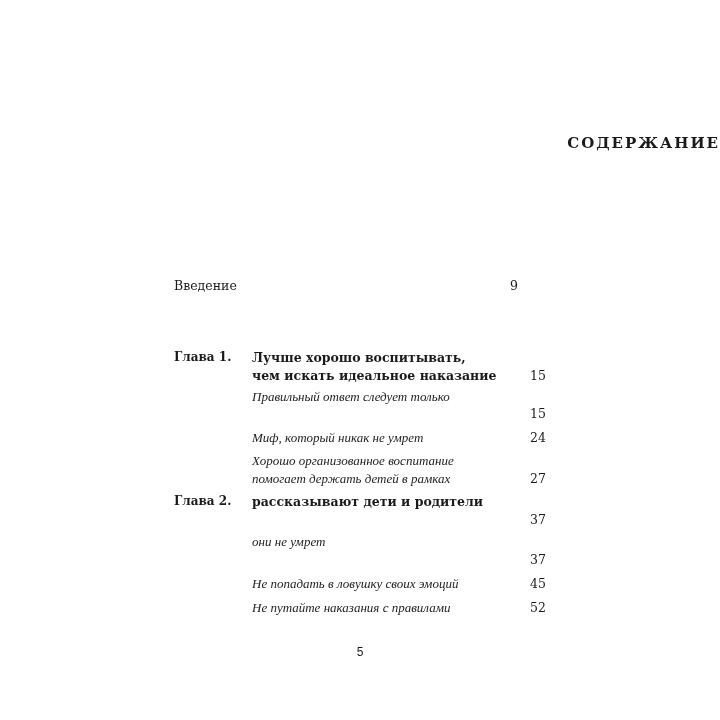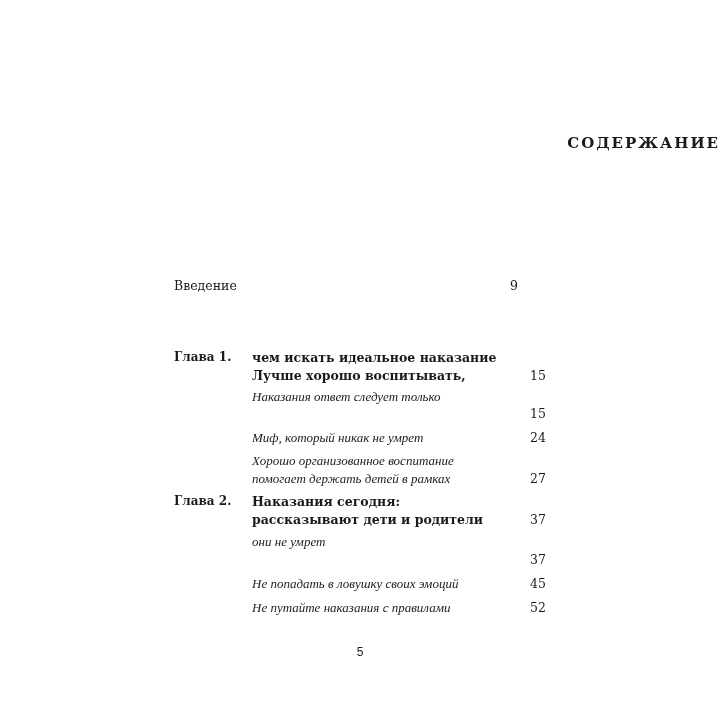--- a/index.html
+++ b/index.html
@@ -26,44 +26,43 @@
 <div class="row intro">
   <span class="label">Введение</span>
   <span class="pg" style="top:0">9</span>
 </div>
 
 <div class="part">
 </div>
 
 <div class="ch-label" style="top:350px">Глава 1.</div>
 <div class="ch-title" style="top:349px">
+  <div>Лучше хорошо воспитывать,</div>
   <div>чем искать идеальное наказание</div>
-  <div>Лучше хорошо воспитывать,</div>
 </div>
 <div class="num" style="top:368px">15</div>
 
 <div class="sec" style="top:388px">
-  <div>Наказания ответ следует только</div>
+  <div>Правильный ответ следует только</div>
 </div>
 <div class="num" style="top:406px">15</div>
 
 <div class="sec" style="top:429px">
   <div>Миф, который никак не умрет</div>
 </div>
 <div class="num" style="top:430px">24</div>
 
 <div class="sec" style="top:452px">
   <div>Хорошо организованное воспитание</div>
   <div>помогает держать детей в рамках</div>
 </div>
 <div class="num" style="top:471px">27</div>
 
 <div class="ch-label" style="top:494px">Глава 2.</div>
 <div class="ch-title" style="top:493px">
-  <div>Наказания сегодня:</div>
   <div>рассказывают дети и родители</div>
 </div>
 <div class="num" style="top:512px">37</div>
 
 <div class="sec" style="top:533px">
   <div>они не умрет</div>
 </div>
 <div class="num" style="top:552px">37</div>
 
 <div class="sec" style="top:575px">

